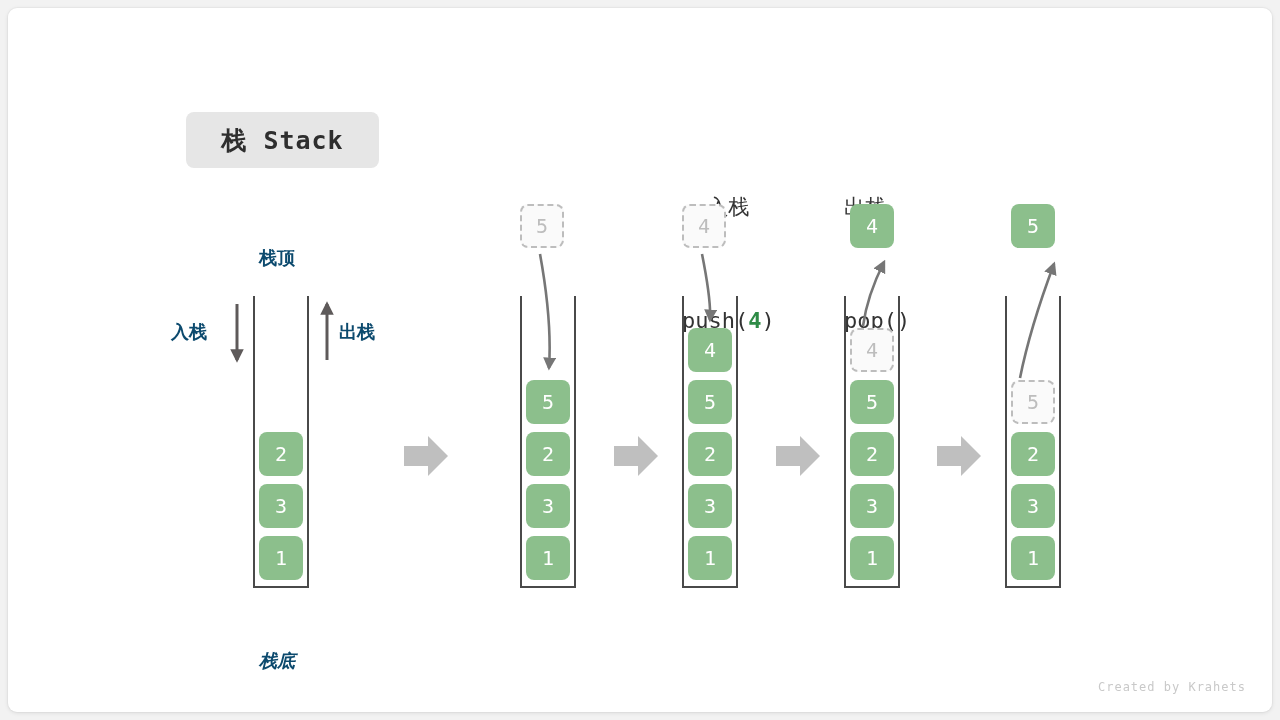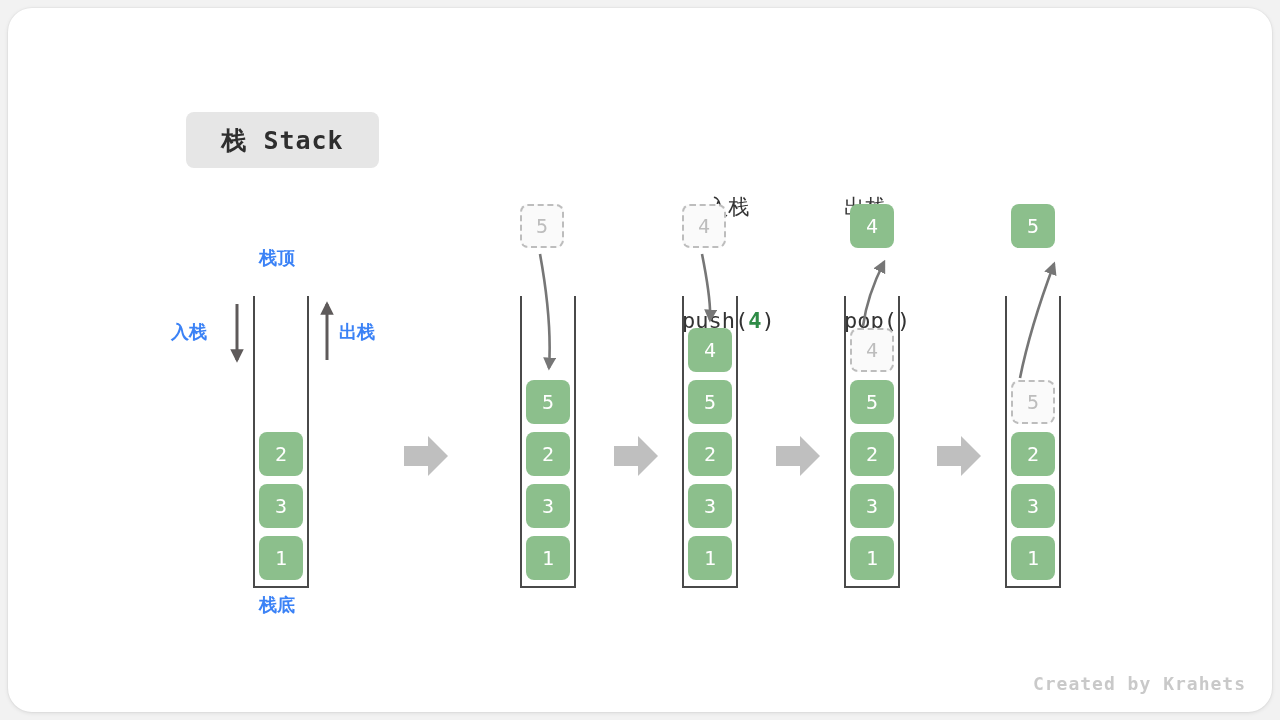--- a/index.html
+++ b/index.html
@@ -7,21 +7,21 @@
     width: 1280px; height: 720px;
     background: #f2f2f2;
     font-family: "Liberation Sans", "DejaVu Sans", sans-serif;
     overflow: hidden;
   }
   .card {
     position: absolute;
     left: 8px; top: 8px;
     width: 1264px; height: 704px;
     background: #ffffff;
-    border-radius: 24px;
+    border-radius: 9px;
     box-shadow: 0 1px 4px rgba(0,0,0,0.10), 0 0 0 1px rgba(0,0,0,0.025);
     overflow: hidden;
   }
   .stage { position: absolute; left: 0; top: 0; width: 1264px; height: 704px; }
 
   
   .title-chip {
     position: absolute;
     left: 178px; top: 104px;
     width: 193px; height: 56px;
@@ -44,21 +44,21 @@
   }
   .step-head .cn {
     font-family: "DejaVu Sans", "Liberation Sans", sans-serif;
     font-size: 21px;
   }
   .step-head .arg { color: #2e8b46; font-weight: bold; }
 
   
   .lbl {
     position: absolute;
-    font-size: 18px; font-weight: bold; color: #3b82f6;
+    font-size: 18px; font-weight: bold; color: #0c4a6e;
     white-space: nowrap;
     font-family: "DejaVu Sans", "Liberation Sans", sans-serif;
   }
 
   
   .tube { position: absolute; }
   .tube .wall {
     position: absolute; top: 0; width: 2px; height: 100%;
     background: #4a4a4a;
   }
@@ -84,24 +84,23 @@
     border: 2px dashed #bdbdbd;
     color: #bdbdbd;
   }
 
   
   .overlay { position: absolute; left: 0; top: 0; width: 1264px; height: 704px; pointer-events: none; }
 
   
   .footer {
     position: absolute; right: 26px; bottom: 18px;
-    font-size: 18px; color: #c9c9c9;
+    font-size: 12px; color: #c9c9c9;
     font-family: "DejaVu Sans Mono", "Liberation Mono", monospace;
     letter-spacing: 1px;
-    font-weight: bold;
   }
 </style>
 </head>
 <body>
 
 <div class="card">
   <div class="stage">
 
     <div class="title-chip">栈 Stack</div>
 
@@ -111,21 +110,21 @@
       <div><span>push(</span><span class="arg">4</span><span>)</span></div>
     </div>
 
     <div class="step-head" style="left:836px; top:104px;">
       <div class="cn">出栈</div>
       <div><span>pop(</span><span class="arg"></span><span>)</span></div>
     </div>
 
 
     <div class="lbl" style="left:251px; top:238px;">栈顶</div>
-    <div class="lbl" style="left:251px; top:585px;">栈底</div>
+    <div class="lbl" style="left:251px; top:641px;font-style:italic;">栈底</div>
     <div class="lbl" style="left:163px; top:312px;">入栈</div>
     <div class="lbl" style="left:331px; top:312px;">出栈</div>
 
     <div class="tube" style="left:245px; top:288px; width:56px; height:292px;">
       <div class="wall left"></div>
       <div class="wall right"></div>
       <div class="floor"></div>
     </div>
     <div class="cell" style="left:251px; top:424px;">2</div>
     <div class="cell" style="left:251px; top:476px;">3</div>

